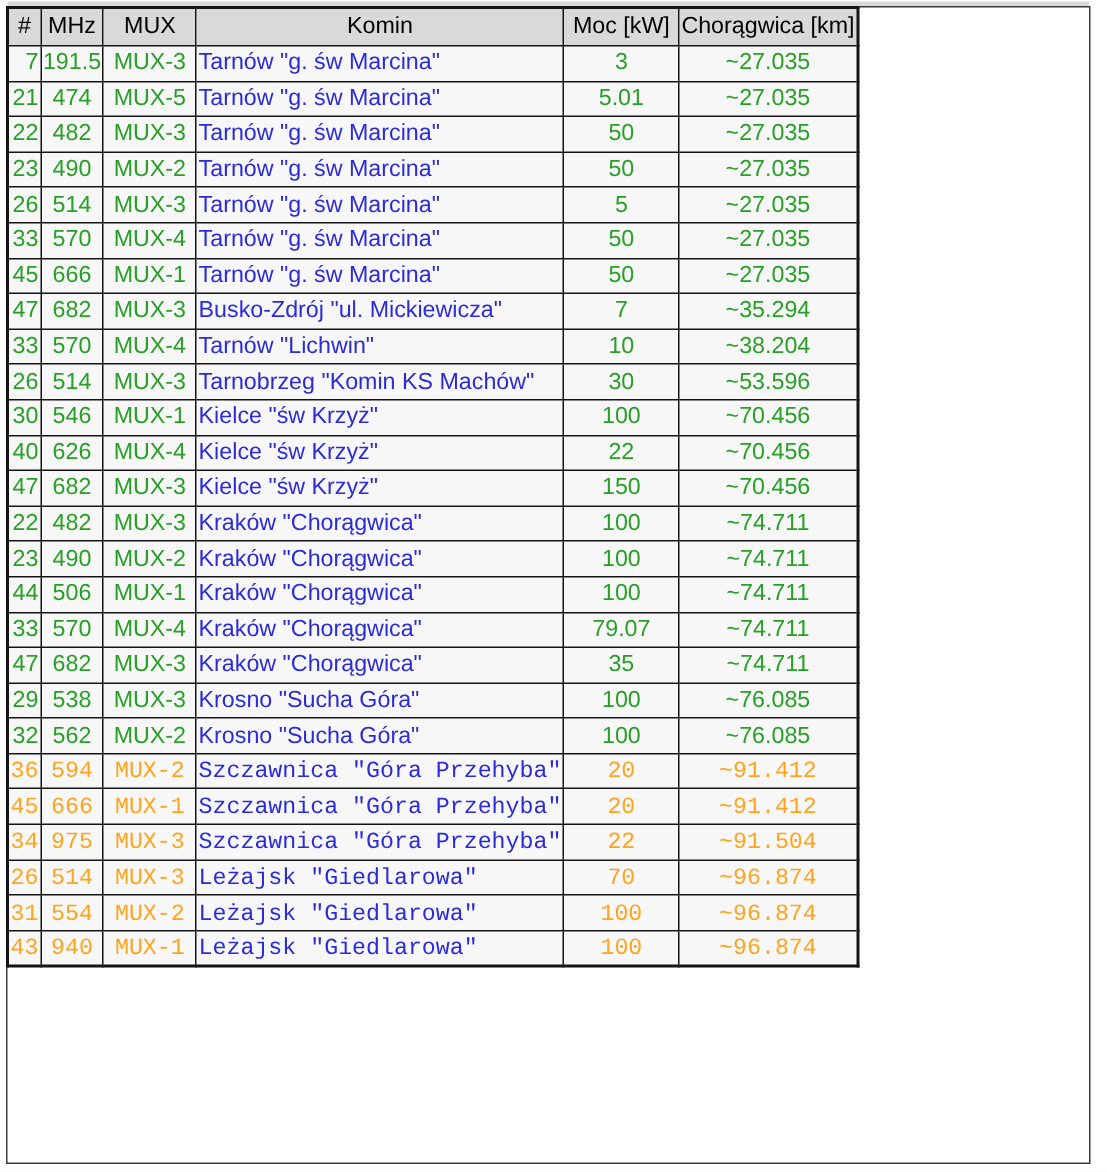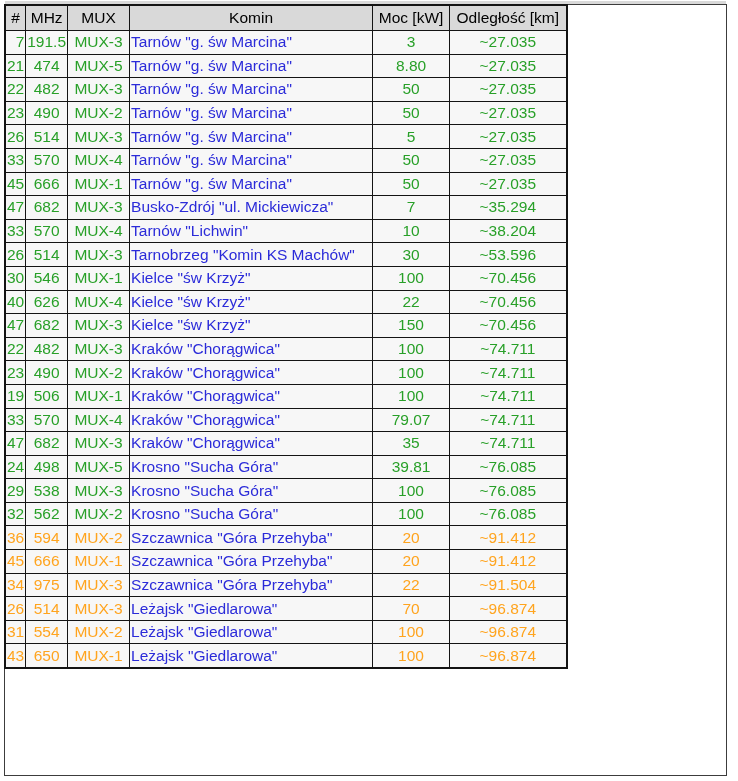--- a/index.html
+++ b/index.html
@@ -32,21 +32,21 @@
   table.tx th{
     background:var(--c-header-bg);
     color:#000;font-weight:400;
     height:24px;text-align:center;
   }
   table.tx td{height:22.6px;background:var(--c-cell-bg);}
   td.col-num{text-align:right;padding-right:2px;}
   td.col-mhz, td.col-mux, td.col-moc, td.col-odl{text-align:center;}
   td.col-nazwa{text-align:left;padding-left:2px;}
   tr.tone-green td{color:var(--c-green);}
-  tr.tone-orange td{color:var(--c-orange);}
+  tr.tone-orange td{color:var(--c-orange);font-family:Liberation Mono, monospace;}
   table.tx td.col-nazwa{color:var(--c-name);}
 </style>
 </head>
 <body>
 
 <div class="outer-box"></div>
 <div class="edge-strip"></div>
 
 <table class="tx">
   <colgroup>
@@ -57,38 +57,38 @@
     <col style="width:77px">
     <col style="width:117px">
   </colgroup>
   <thead>
     <tr>
       <th>#</th>
       <th>MHz</th>
       <th>MUX</th>
       <th>Komin</th>
       <th>Moc [kW]</th>
-      <th>Odległość [km]</th>
+      <th>Chorągwica [km]</th>
     </tr>
   </thead>
   <tbody>
       <tr class="tone-green">
         <td class="col-num">7</td>
         <td class="col-mhz">191.5</td>
         <td class="col-mux">MUX-3</td>
         <td class="col-nazwa">Tarnów "g. św Marcina"</td>
         <td class="col-moc">3</td>
         <td class="col-odl">~27.035</td>
       </tr>
       <tr class="tone-green">
         <td class="col-num">21</td>
         <td class="col-mhz">474</td>
         <td class="col-mux">MUX-5</td>
         <td class="col-nazwa">Tarnów "g. św Marcina"</td>
-        <td class="col-moc">8.80</td>
+        <td class="col-moc">5.01</td>
         <td class="col-odl">~27.035</td>
       </tr>
       <tr class="tone-green">
         <td class="col-num">22</td>
         <td class="col-mhz">482</td>
         <td class="col-mux">MUX-3</td>
         <td class="col-nazwa">Tarnów "g. św Marcina"</td>
         <td class="col-moc">50</td>
         <td class="col-odl">~27.035</td>
       </tr>
@@ -182,21 +182,21 @@
       </tr>
       <tr class="tone-green">
         <td class="col-num">23</td>
         <td class="col-mhz">490</td>
         <td class="col-mux">MUX-2</td>
         <td class="col-nazwa">Kraków "Chorągwica"</td>
         <td class="col-moc">100</td>
         <td class="col-odl">~74.711</td>
       </tr>
       <tr class="tone-green">
-        <td class="col-num">19</td>
+        <td class="col-num">44</td>
         <td class="col-mhz">506</td>
         <td class="col-mux">MUX-1</td>
         <td class="col-nazwa">Kraków "Chorągwica"</td>
         <td class="col-moc">100</td>
         <td class="col-odl">~74.711</td>
       </tr>
       <tr class="tone-green">
         <td class="col-num">33</td>
         <td class="col-mhz">570</td>
         <td class="col-mux">MUX-4</td>
@@ -204,28 +204,20 @@
         <td class="col-moc">79.07</td>
         <td class="col-odl">~74.711</td>
       </tr>
       <tr class="tone-green">
         <td class="col-num">47</td>
         <td class="col-mhz">682</td>
         <td class="col-mux">MUX-3</td>
         <td class="col-nazwa">Kraków "Chorągwica"</td>
         <td class="col-moc">35</td>
         <td class="col-odl">~74.711</td>
-      </tr>
-      <tr class="tone-green">
-        <td class="col-num">24</td>
-        <td class="col-mhz">498</td>
-        <td class="col-mux">MUX-5</td>
-        <td class="col-nazwa">Krosno "Sucha Góra"</td>
-        <td class="col-moc">39.81</td>
-        <td class="col-odl">~76.085</td>
       </tr>
       <tr class="tone-green">
         <td class="col-num">29</td>
         <td class="col-mhz">538</td>
         <td class="col-mux">MUX-3</td>
         <td class="col-nazwa">Krosno "Sucha Góra"</td>
         <td class="col-moc">100</td>
         <td class="col-odl">~76.085</td>
       </tr>
       <tr class="tone-green">
@@ -271,20 +263,20 @@
       <tr class="tone-orange">
         <td class="col-num">31</td>
         <td class="col-mhz">554</td>
         <td class="col-mux">MUX-2</td>
         <td class="col-nazwa">Leżajsk "Giedlarowa"</td>
         <td class="col-moc">100</td>
         <td class="col-odl">~96.874</td>
       </tr>
       <tr class="tone-orange">
         <td class="col-num">43</td>
-        <td class="col-mhz">650</td>
+        <td class="col-mhz">940</td>
         <td class="col-mux">MUX-1</td>
         <td class="col-nazwa">Leżajsk "Giedlarowa"</td>
         <td class="col-moc">100</td>
         <td class="col-odl">~96.874</td>
       </tr>
     </tbody>
 </table>
 
 </body></html>

